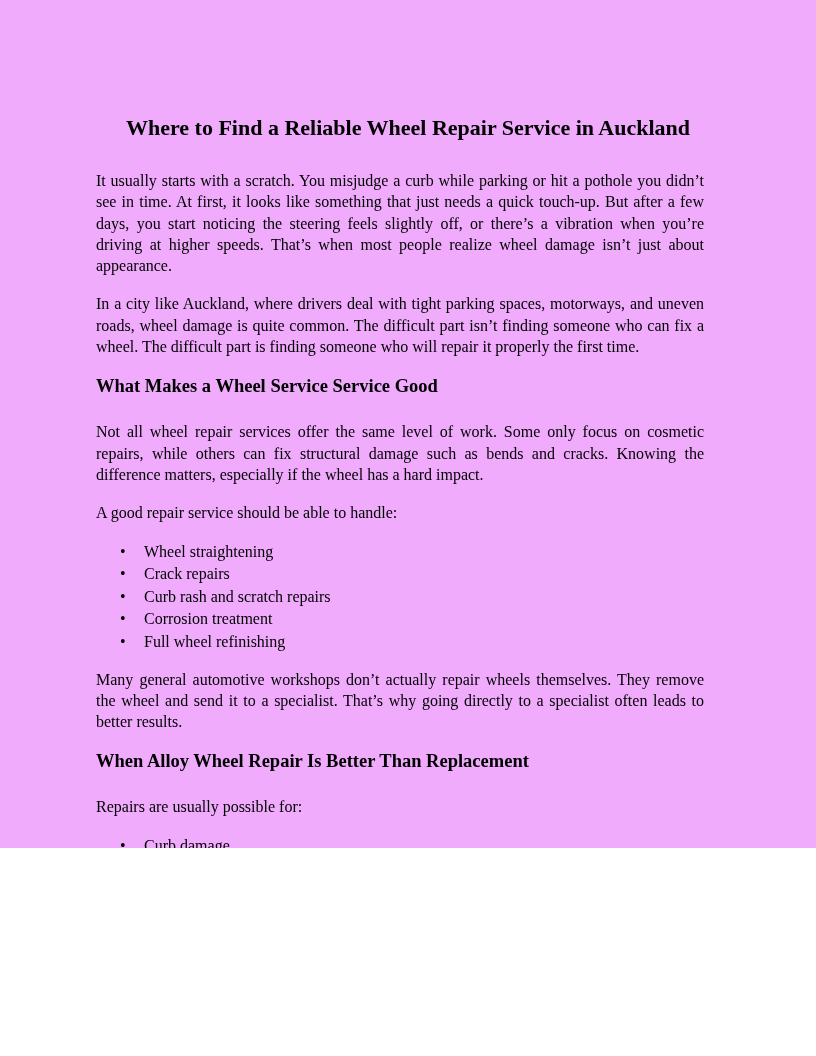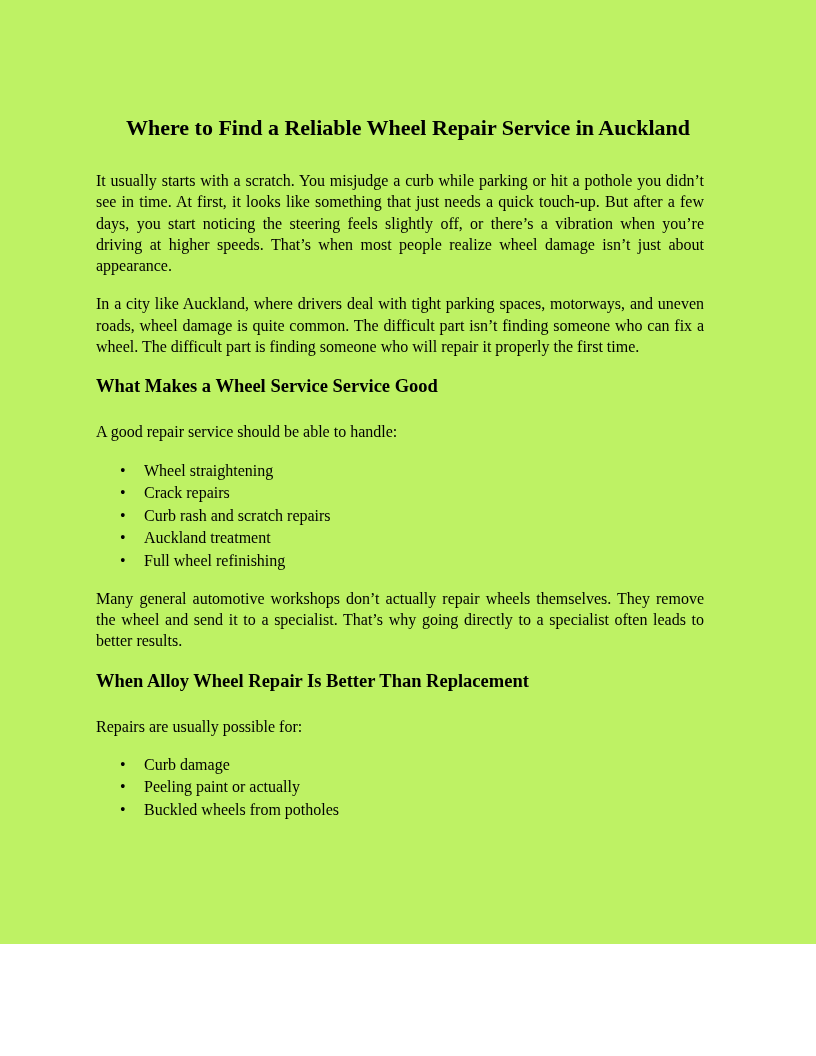--- a/index.html
+++ b/index.html
@@ -4,22 +4,22 @@
 <style>
   html, body {
     margin: 0;
     padding: 0;
     background: #ffffff;
   }
   * { box-sizing: border-box; }
 
   .page {
     width: 816px;
-    height: 944px;
-    background: #bef264;
+    height: 848px;
+    background: #f0abfc;
     padding: 114px 96px 0 96px;
     font-family: "Liberation Serif", serif;
     font-size: 16px;
     color: #000000;
     overflow: hidden;
   }
 
   .doc-title {
     font-size: 22px;
     font-weight: bold;
@@ -71,28 +71,29 @@
 <div class="page">
 
   <h1 class="doc-title">Where to Find a Reliable Wheel Repair Service in Auckland</h1>
 
   <p class="para">It usually starts with a scratch. You misjudge a curb while parking or hit a pothole you didn’t see in time. At first, it looks like something that just needs a quick touch-up. But after a few days, you start noticing the steering feels slightly off, or there’s a vibration when you’re driving at higher speeds. That’s when most people realize wheel damage isn’t just about appearance.</p>
 
   <p class="para">In a city like Auckland, where drivers deal with tight parking spaces, motorways, and uneven roads, wheel damage is quite common. The difficult part isn’t finding someone who can fix a wheel. The difficult part is finding someone who will repair it properly the first time.</p>
 
   <h2 class="section-heading">What Makes a Wheel Service Service Good</h2>
 
+  <p class="para">Not all wheel repair services offer the same level of work. Some only focus on cosmetic repairs, while others can fix structural damage such as bends and cracks. Knowing the difference matters, especially if the wheel has a hard impact.</p>
 
   <p class="para">A good repair service should be able to handle:</p>
 
   <ul class="bullet-list">
     <li>Wheel straightening</li>
     <li>Crack repairs</li>
     <li>Curb rash and scratch repairs</li>
-    <li>Auckland treatment</li>
+    <li>Corrosion treatment</li>
     <li>Full wheel refinishing</li>
   </ul>
 
   <p class="para">Many general automotive workshops don’t actually repair wheels themselves. They remove the wheel and send it to a specialist. That’s why going directly to a specialist often leads to better results.</p>
 
   <h2 class="section-heading">When Alloy Wheel Repair Is Better Than Replacement</h2>
 
 
   <p class="para">Repairs are usually possible for:</p>
 

